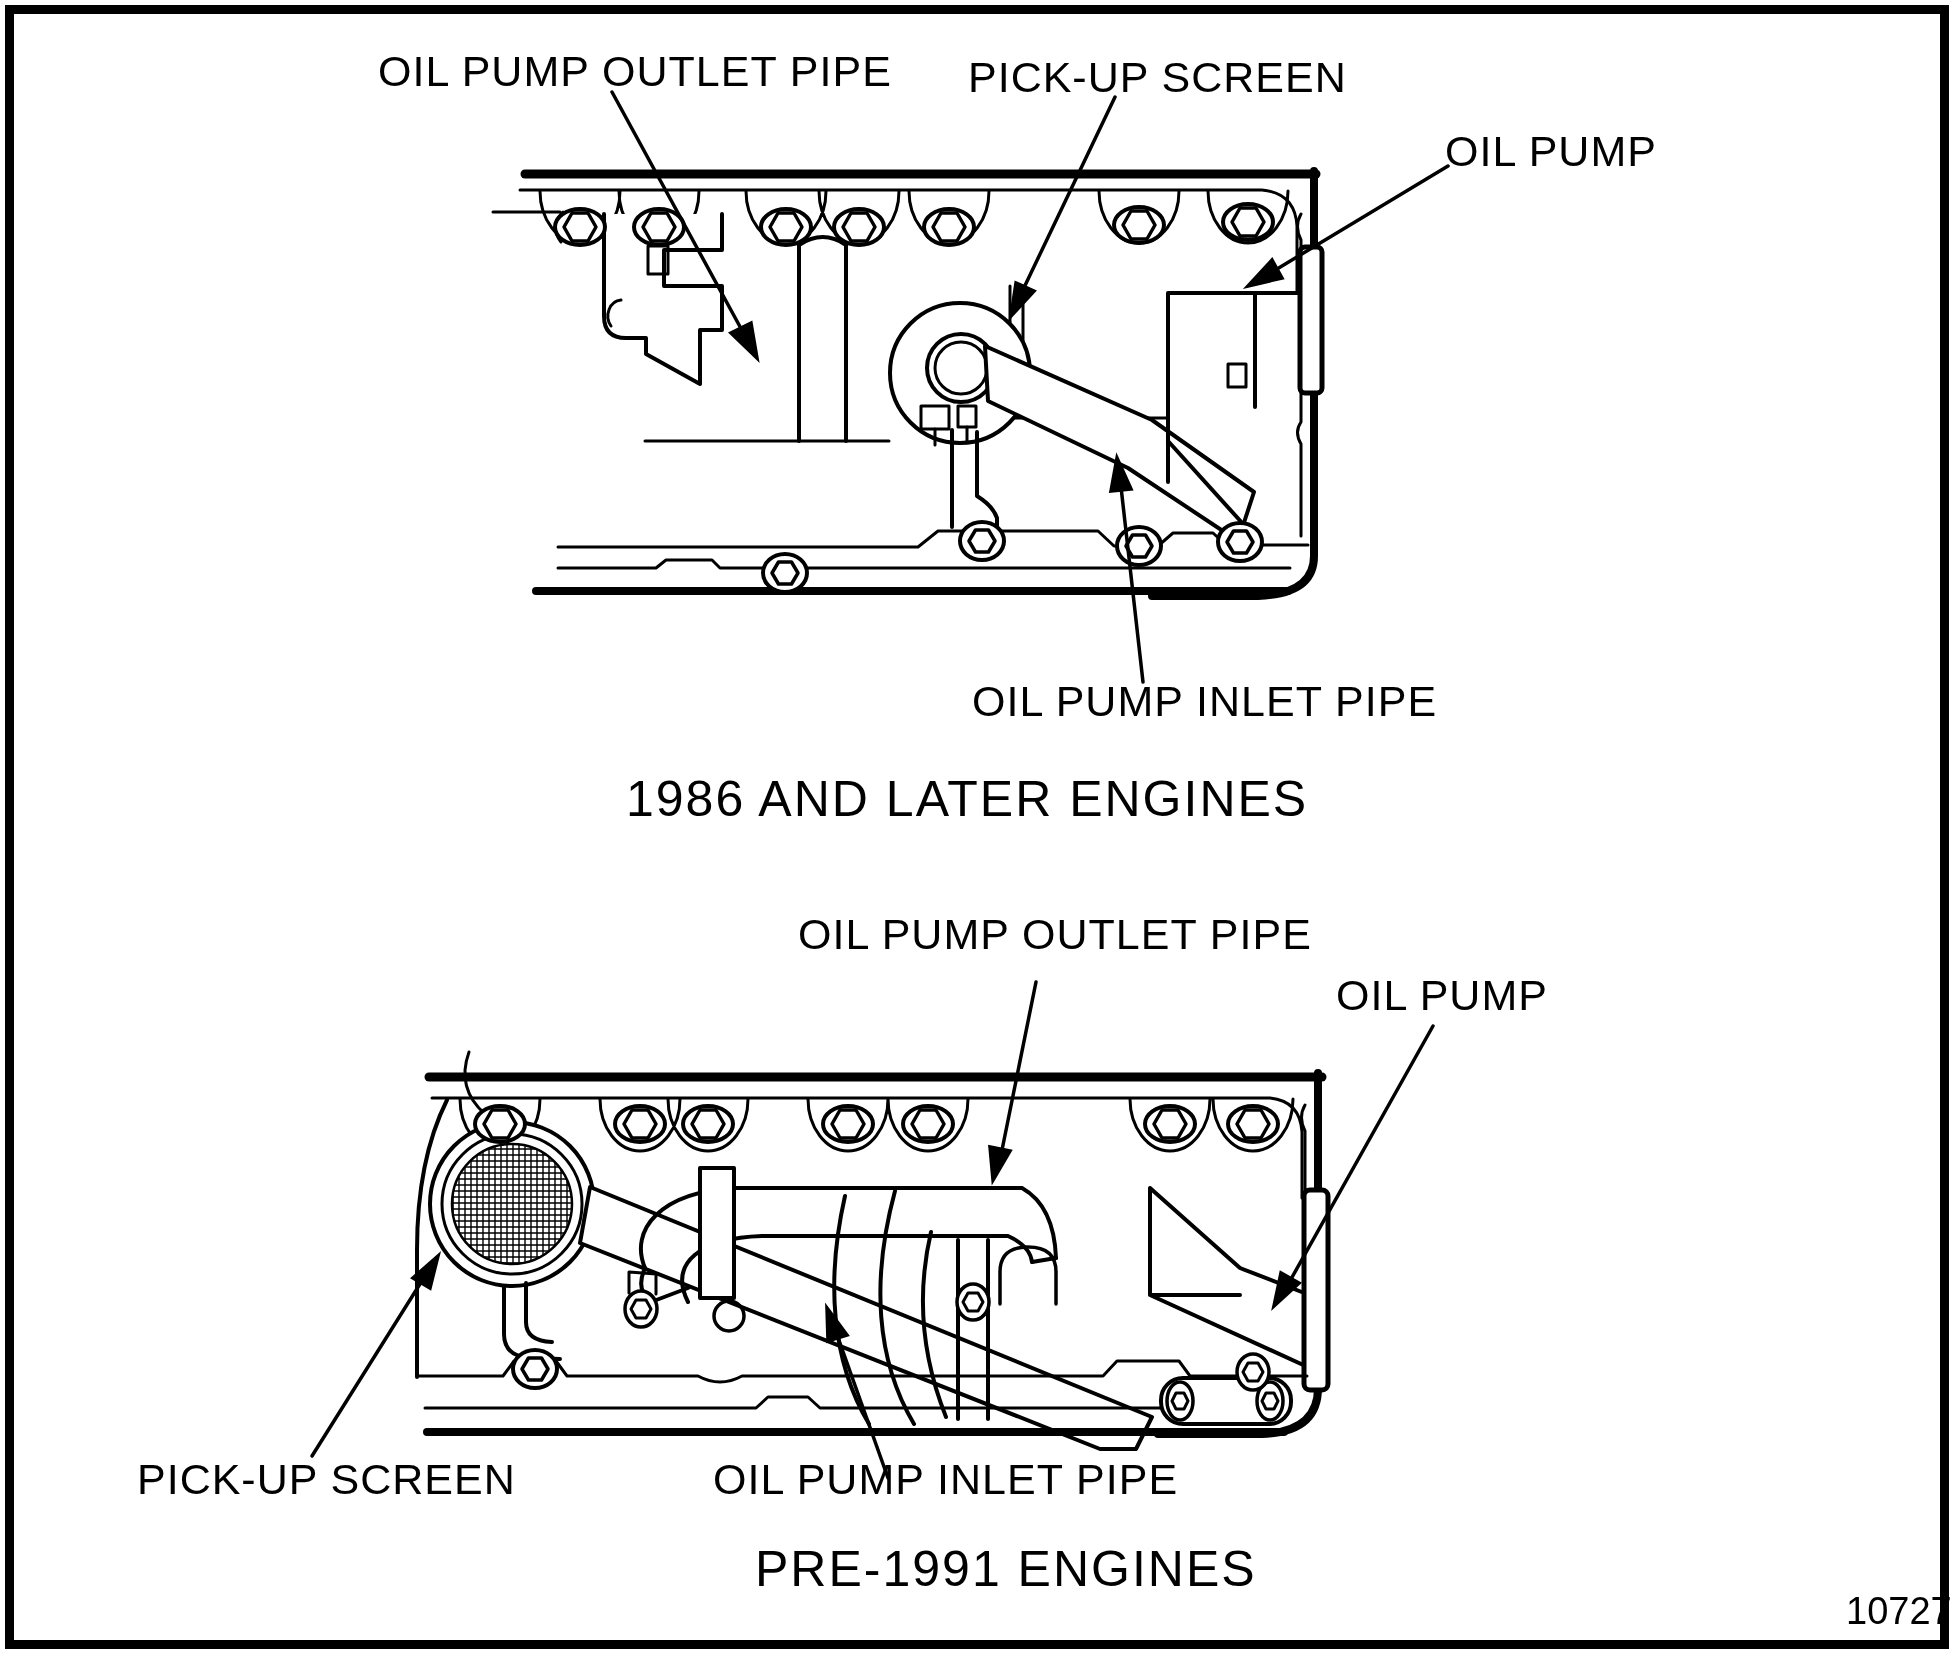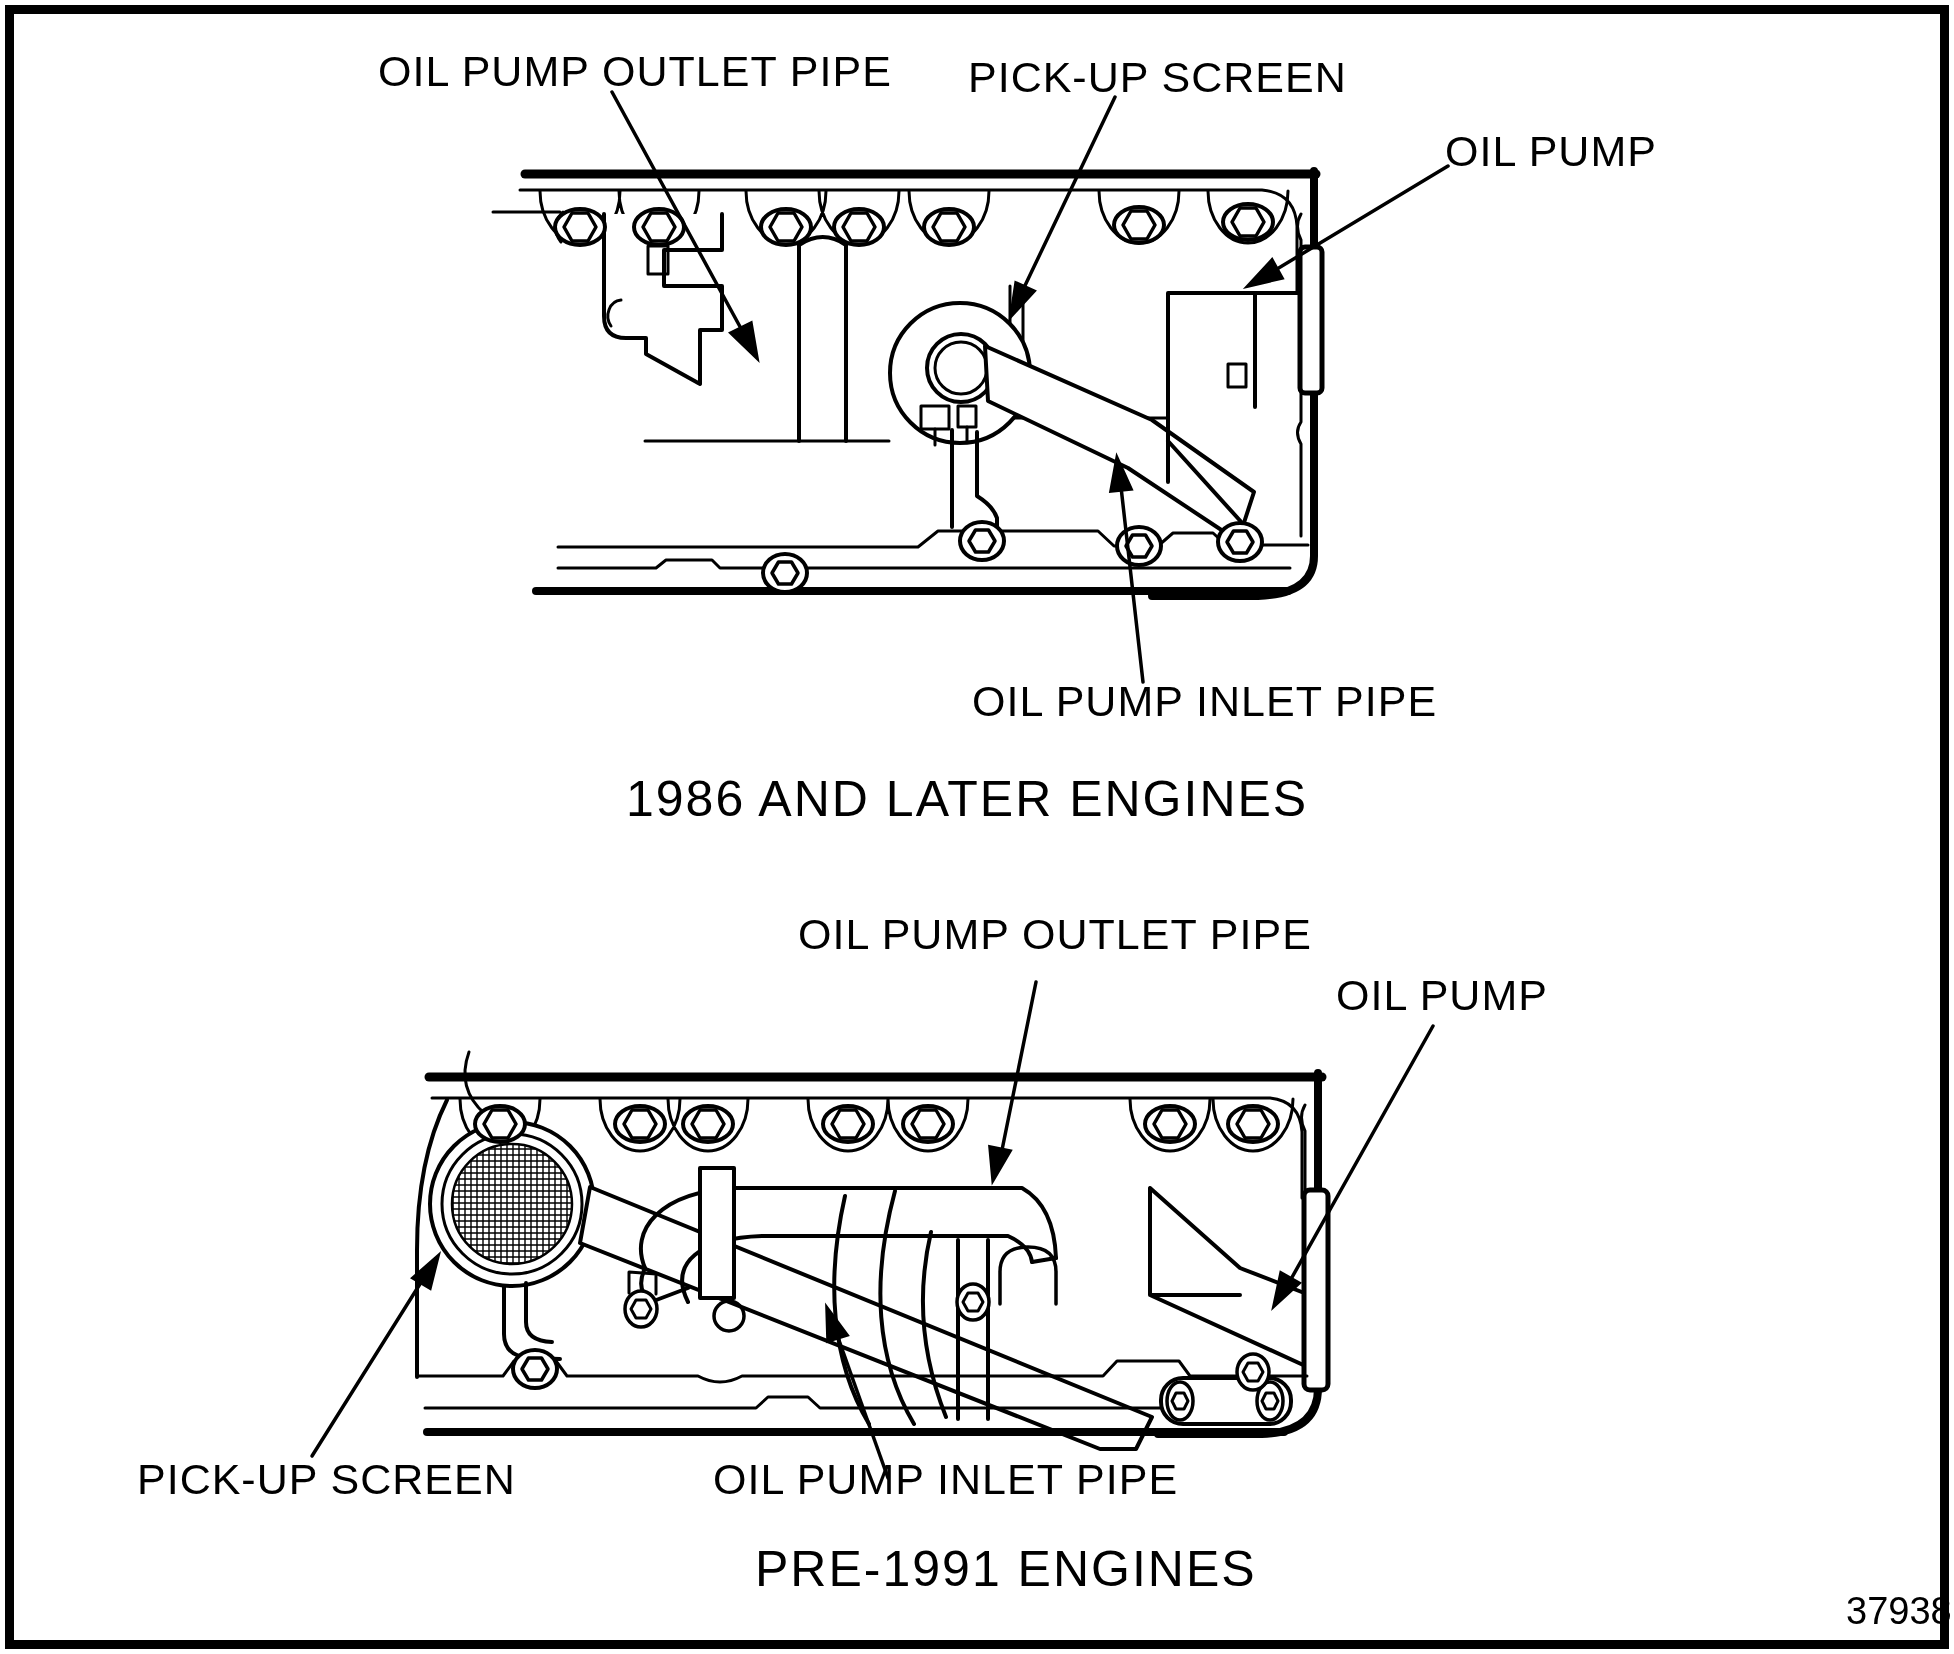--- a/index.html
+++ b/index.html
@@ -233,14 +233,14 @@
   <div class="lbl" style="left:798px;top:913px">OIL PUMP OUTLET PIPE</div>
 
   <div class="lbl" style="left:1336px;top:974px">OIL PUMP</div>
 
   <div class="lbl" style="left:137px;top:1458px">PICK-UP SCREEN</div>
 
   <div class="lbl" style="left:713px;top:1458px">OIL PUMP INLET PIPE</div>
 
   <div class="caption" style="left:755px;top:1544px">PRE-1991 ENGINES</div>
 
-  <div class="fignum" style="left:1846px;top:1592px">37938</div>
+  <div class="fignum" style="left:1846px;top:1592px">10727</div>
 </div>
 
 </body></html>

